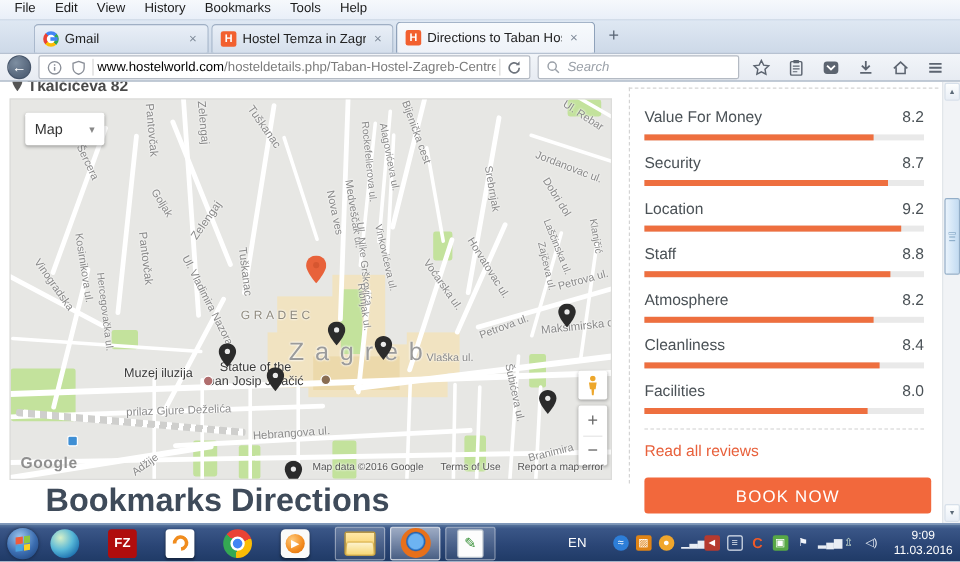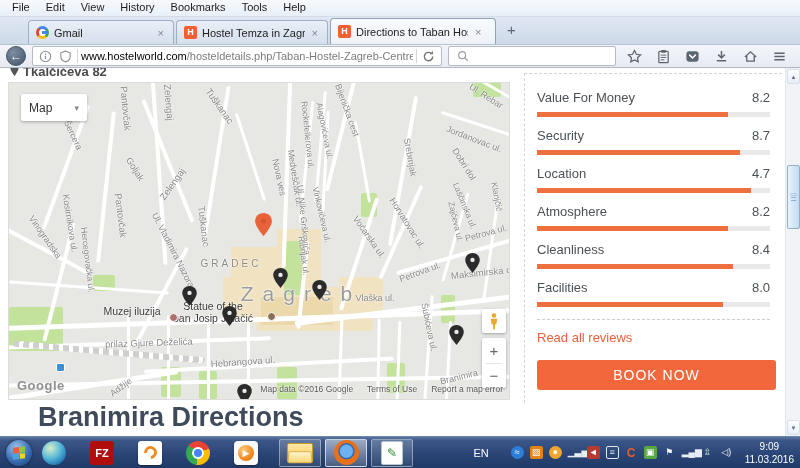--- a/index.html
+++ b/index.html
@@ -207,20 +207,21 @@
           </svg>
         </span>
     </div>
     <div class="searchbox">
       <span class="nav-ico">
           <svg viewBox="0 0 14 14" width="12" height="12">
             <circle cx="6" cy="6" r="4" fill="none" stroke="#9aa0a8" stroke-width="1.4"></circle>
             <path d="M9 9l3.5 3.5" stroke="#9aa0a8" stroke-width="1.4"></path>
           </svg>
         </span>
+      <input placeholder="Search" style="">
     </div>
     <div class="nav-icons">
         <span class="nav-ico">
           <svg viewBox="0 0 16 16" width="15" height="15">
             <path d="M8 1.5l2 4.1 4.5.6-3.3 3.1.8 4.4L8 11.6l-4 2.1.8-4.4L1.5 6.2 6 5.6z" fill="none" stroke="#5c6470" stroke-width="1.3"></path>
           </svg>
         </span>
         <span class="nav-ico">
           <svg viewBox="0 0 16 16" width="15" height="15">
             <rect x="3" y="2.5" width="10" height="12" rx="1" fill="none" stroke="#5c6470" stroke-width="1.3"></rect>
@@ -437,24 +438,33 @@
               <span>Security</span>
               <span>8.7</span>
             </div>
             <div class="rating-track">
               <div class="rating-fill" style="width: 87%; background: rgb(238, 111, 63);"></div>
             </div>
           </div>
           <div class="rating-row">
             <div class="rating-top">
               <span>Location</span>
-              <span>4.7</span>
+              <span>9.2</span>
             </div>
             <div class="rating-track">
               <div class="rating-fill" style="width: 92%; background: rgb(238, 111, 63);"></div>
+            </div>
+          </div>
+          <div class="rating-row">
+            <div class="rating-top">
+              <span>Staff</span>
+              <span>8.8</span>
+            </div>
+            <div class="rating-track">
+              <div class="rating-fill" style="width: 88%; background: rgb(238, 111, 63);"></div>
             </div>
           </div>
           <div class="rating-row">
             <div class="rating-top">
               <span>Atmosphere</span>
               <span>8.2</span>
             </div>
             <div class="rating-track">
               <div class="rating-fill" style="width: 82%; background: rgb(238, 111, 63);"></div>
             </div>
@@ -482,21 +492,21 @@
       <div class="reviews-link">Read all reviews</div>
       <div class="book-btn">BOOK NOW</div>
     </div>
 
     <div class="scrollbar">
       <div class="sb-btn up">▲</div>
       <div class="sb-thumb"></div>
       <div class="sb-btn down">▼</div>
     </div>
 
-    <h1 class="section-heading">Branimira Directions</h1>
+    <h1 class="section-heading">Bookmarks Directions</h1>
   </div>
 
   <div class="taskbar">
     <div class="start-orb">
         <div class="win-flag">
           <span></span>
           <span></span>
           <span></span>
           <span></span>
         </div>

